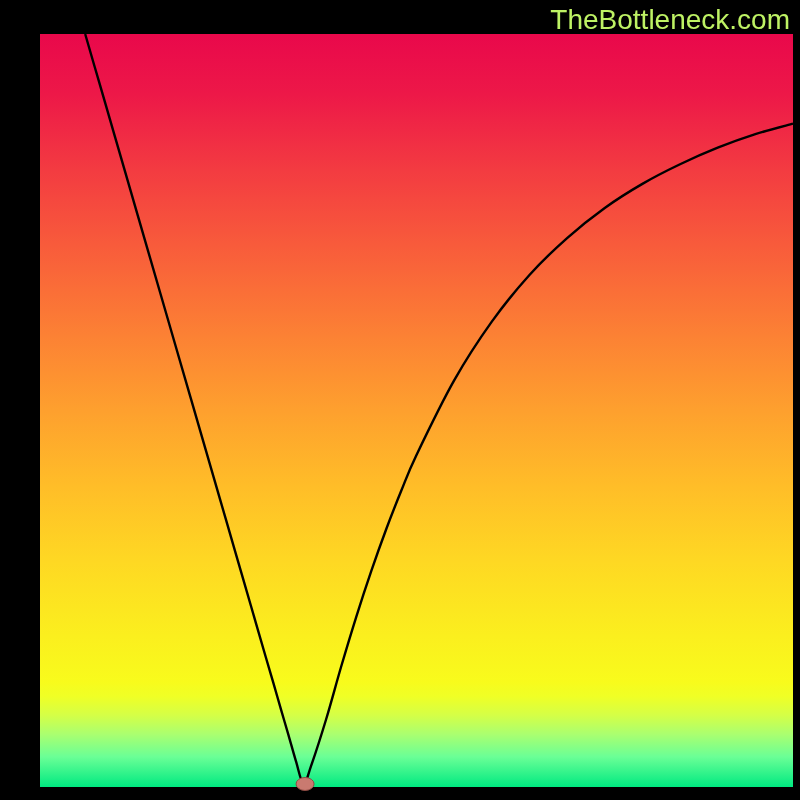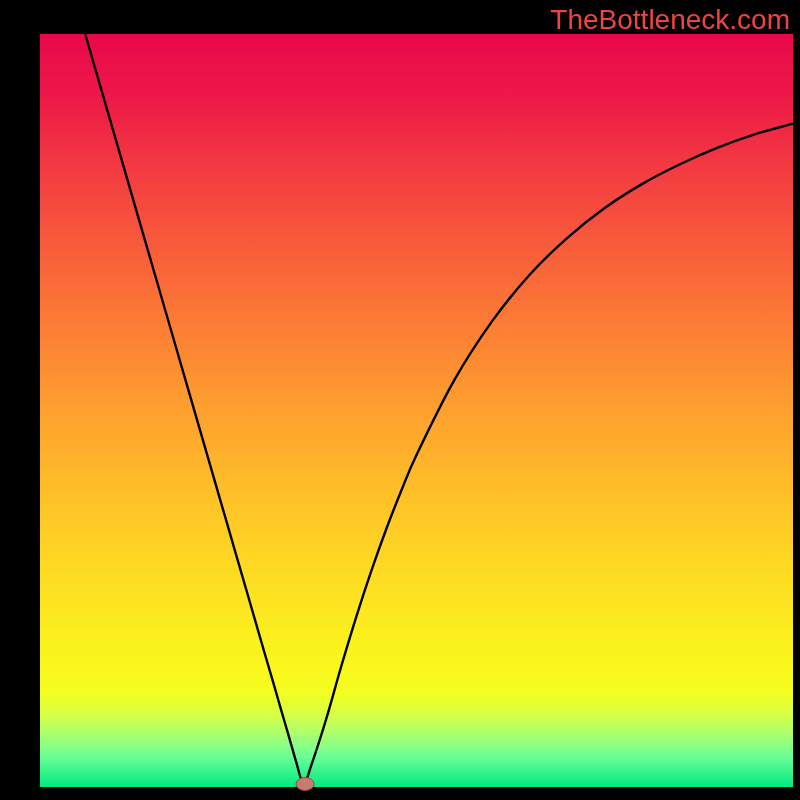--- a/index.html
+++ b/index.html
@@ -1,17 +1,17 @@
 <!DOCTYPE html>
 <html><head>
 <meta charset="utf-8">
 <style>
   html,body{margin:0;padding:0;width:800px;height:800px;overflow:hidden;background:#000;}
   .frame{position:relative;width:800px;height:800px;background:#000;}
-  .watermark{position:absolute;top:4px;right:10px;color:#ef4444;font:28px Arial,Helvetica,sans-serif;}
+  .watermark{position:absolute;top:4px;right:10px;color:#bef264;font:28px Arial,Helvetica,sans-serif;}
   svg{position:absolute;left:0;top:0;}
 </style>
 </head>
 <body>
 
 <div class="frame">
   <svg id="svg" width="800" height="800">
     <defs>
       <linearGradient id="bg" x1="0" y1="0" x2="0" y2="1">
           <stop offset="0%" stop-color="#e9084b"></stop>

